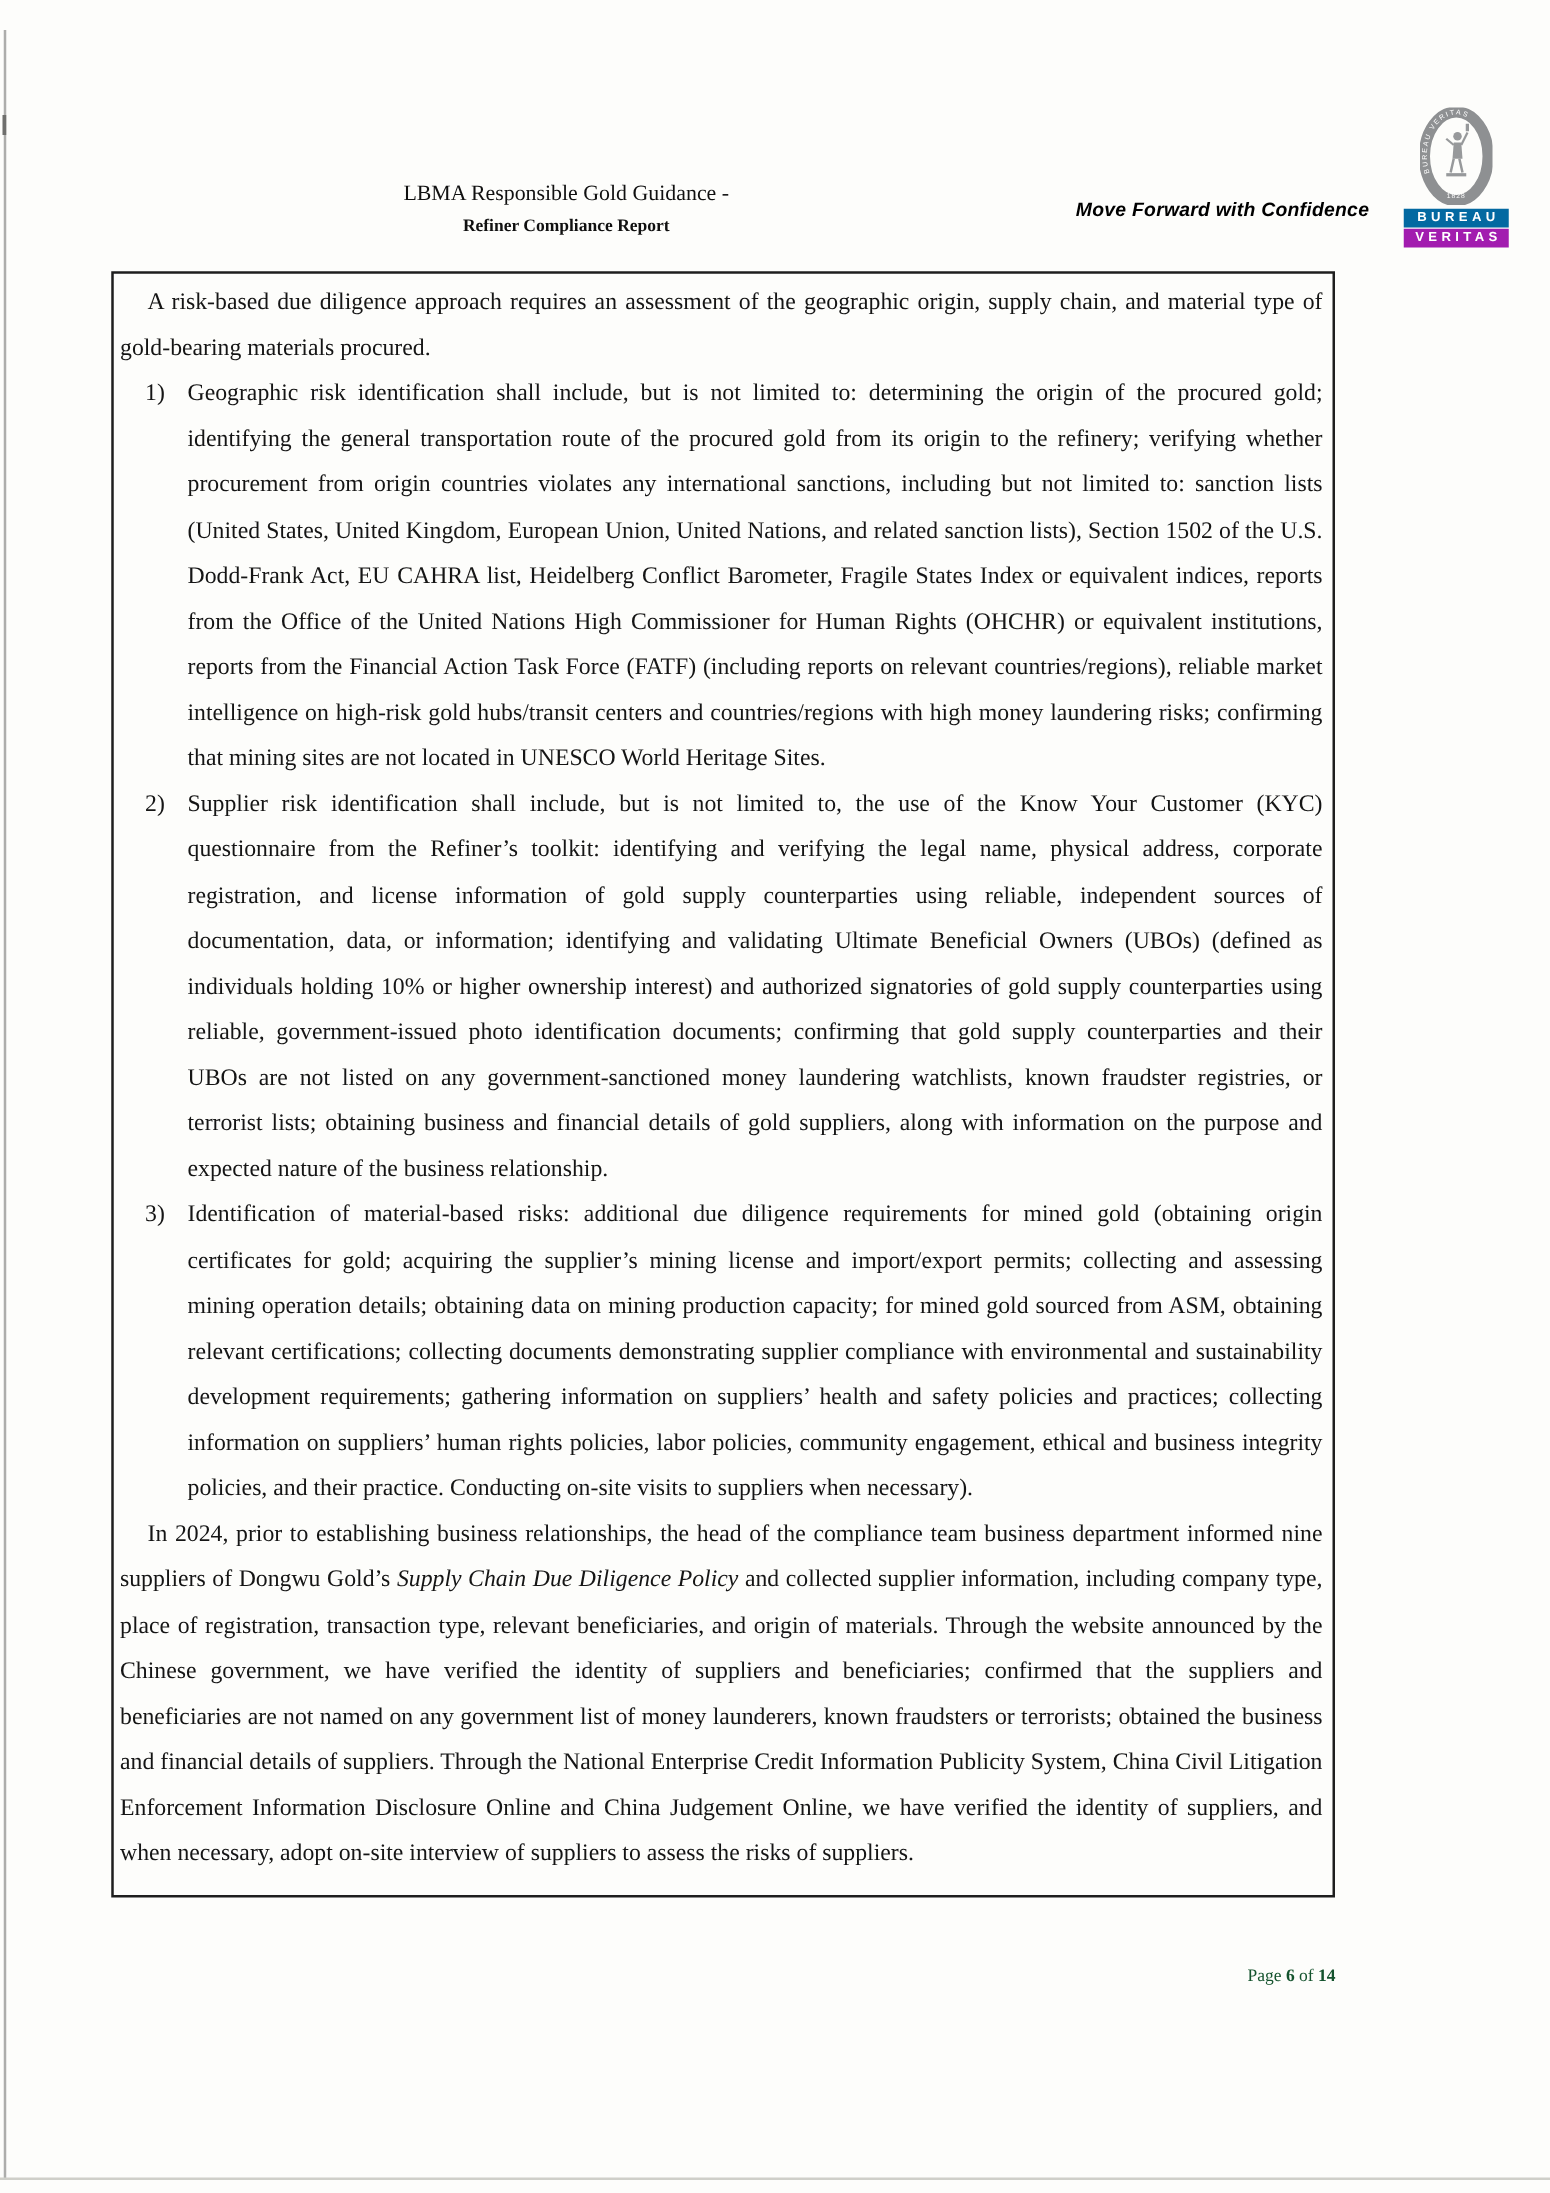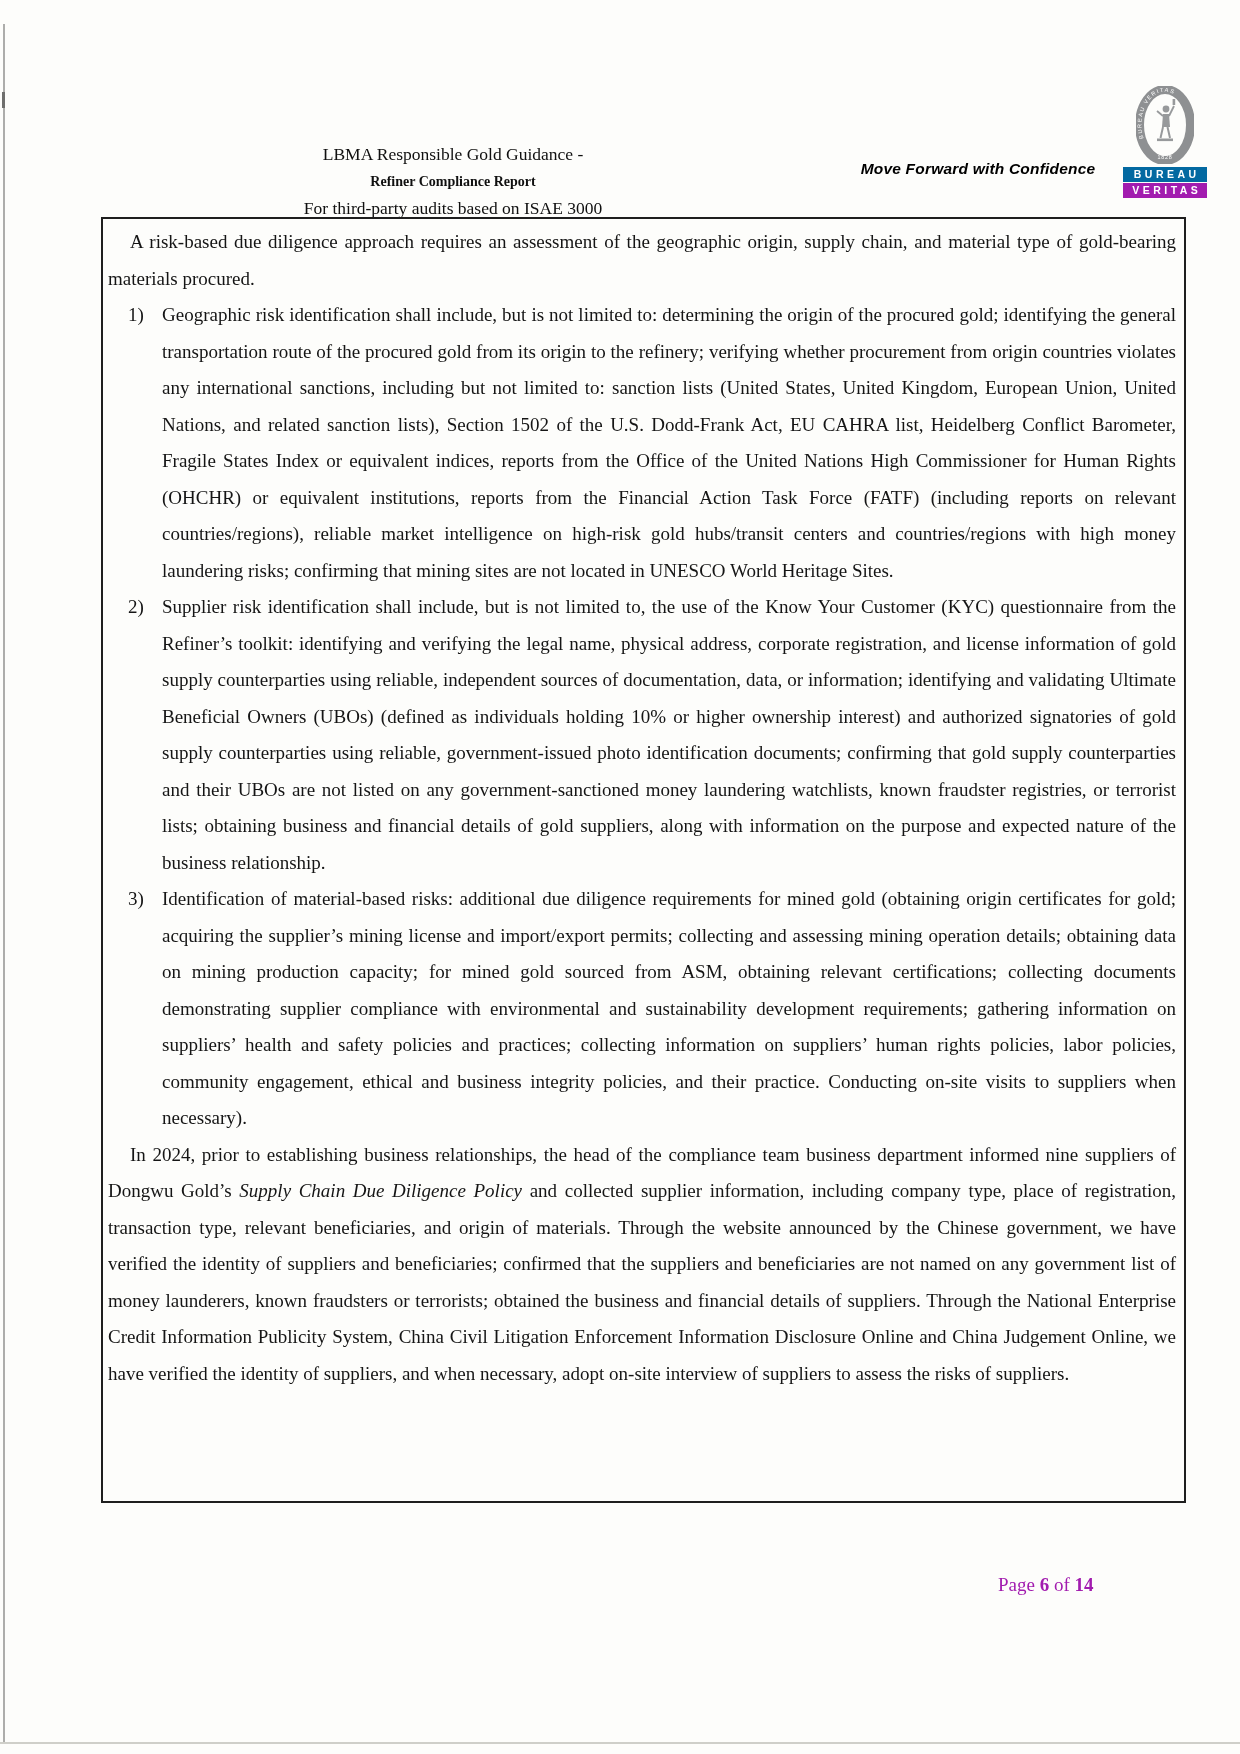--- a/index.html
+++ b/index.html
@@ -31,47 +31,46 @@
   .brand-box{
     height:15px;line-height:15px;text-align:center;color:#fff;
     font-family:"Liberation Sans","DejaVu Sans",sans-serif;
     font-weight:bold;font-size:10.5px;letter-spacing:3.5px;text-indent:3.5px;
   }
   .brand-gray{background:#0369a1;margin-top:3px;}
   .brand-red{background:#a21caf;margin-top:1px;}
 
   
   .content-box{
-    position:absolute;left:89px;top:217px;width:1085px;min-height:1286px;
+    position:absolute;left:89px;top:217px;width:979px;min-height:1286px;
     border:2px solid #1e1e1e;box-sizing:border-box;
     padding:5px 8px 14px 5px;
-    font-size:19px;line-height:36.5px;text-align:justify;margin-left:12px;
+    font-size:19px;line-height:36.5px;text-align:justify;
   }
   .content-box p{margin:0;}
   .indent{text-indent:22px;}
   .li{position:relative;padding-left:54px;}
   .li .num{position:absolute;left:20px;top:0;}
   .italic{font-style:italic;}
 
   
-  .pageno{position:absolute;left:998px;top:1574px;font-size:19px;color:#a21caf;}
+  .pageno{position:absolute;left:998px;top:1574px;font-size:14px;color:#14532d;}
   .pageno b{font-weight:bold;}
 </style>
 </head>
 <body>
 
 <div class="scan-left"></div>
 <div class="scan-left-dark"></div>
 <div class="scan-bottom"></div>
 
 <header>
   <div class="title-block">
     <div class="title-line1">LBMA Responsible Gold Guidance -</div>
     <div class="title-line2">Refiner Compliance Report</div>
-    <div class="title-line3">For third-party audits based on ISAE 3000</div>
   </div>
 
   <div class="tagline">Move Forward with Confidence</div>
 
   <div class="logo">
     <svg width="58" height="78" viewBox="0 0 58 78">
       <ellipse cx="29" cy="39" rx="25.5" ry="35.5" fill="none" stroke="#8e9092" stroke-width="9"></ellipse>
       <path id="bv-arc" d="M 9,56 A 23.5,33 0 1 1 49,56" fill="none"></path>
       <text font-family="Liberation Sans, DejaVu Sans, sans-serif" font-size="5.6" fill="#ffffff" letter-spacing="1.4">
         <textPath href="#bv-arc" startOffset="4">BUREAU VERITAS</textPath>

